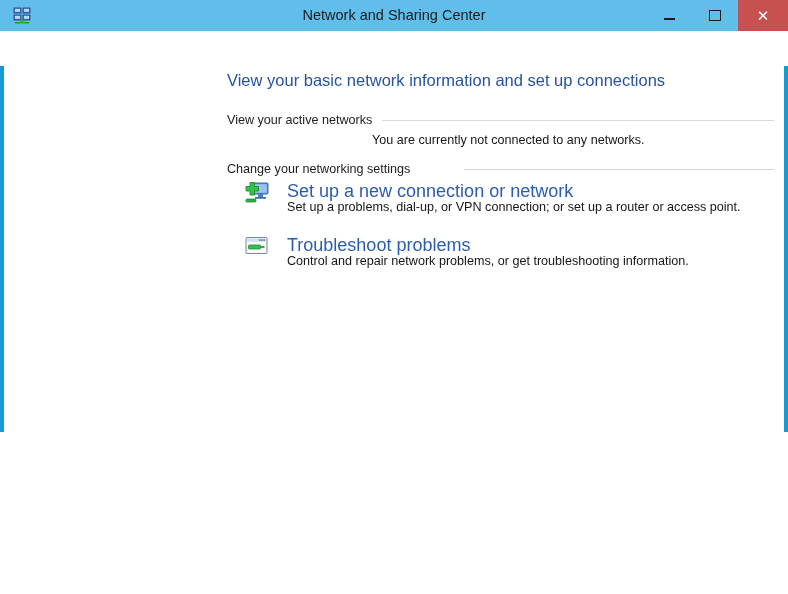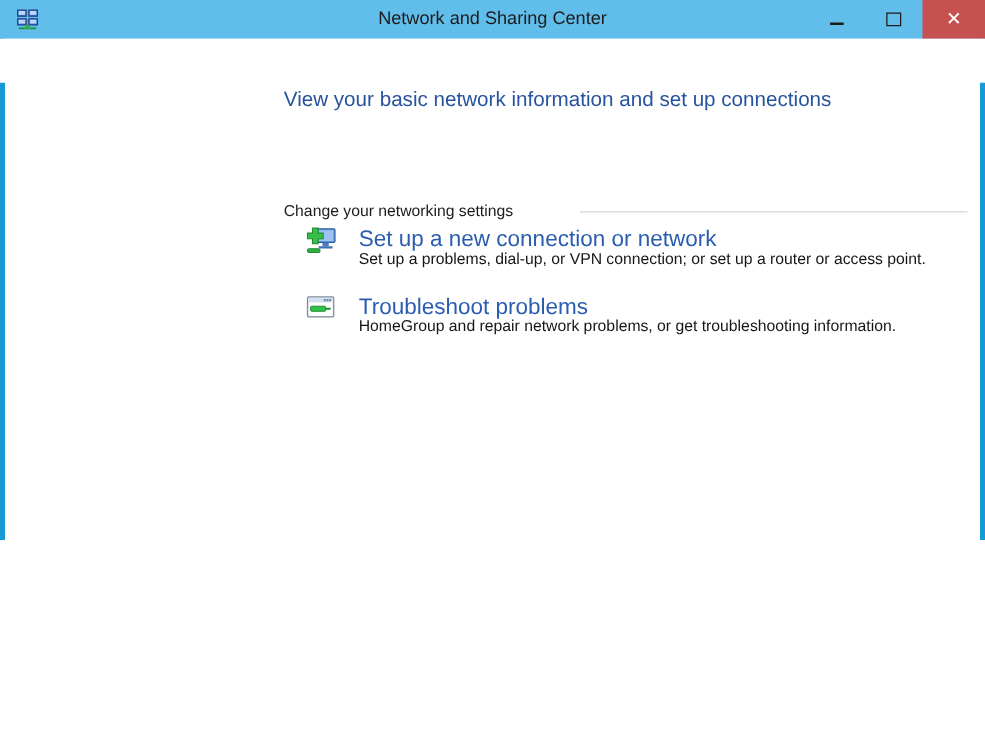--- a/index.html
+++ b/index.html
@@ -350,21 +350,26 @@
       </span>
     </div>
   </div>
 
   <div id="content">
 
 
     <div id="main">
       <div id="page-heading">View your basic network information and set up connections</div>
 
-
+      <div class="section-head" id="sec-active">
+        <span>View your active networks</span>
+        <span class="rule"></span>
+      </div>
+
+      <div id="not-connected">You are currently not connected to any networks.</div>
 
       <div class="section-head" id="sec-change">
         <span>Change your networking settings</span>
         <span class="rule"></span>
       </div>
 
       <div class="item-row" id="row-setup">
         <span class="item-icon">
           <svg width="26" height="24" viewBox="0 0 26 24">
             <rect x="9" y="2" width="15" height="11" rx="1" fill="#5d91d4" stroke="#2f5d9e" stroke-width="0.9"></rect>
@@ -386,18 +391,18 @@
             <rect x="3.2" y="3.6" width="18.6" height="3" fill="#cfe0f0"></rect>
             <rect x="15" y="4.2" width="1.6" height="1.8" fill="#6f8ba8"></rect>
             <rect x="17.2" y="4.2" width="1.6" height="1.8" fill="#6f8ba8"></rect>
             <rect x="19.4" y="4.2" width="1.6" height="1.8" fill="#6f8ba8"></rect>
             <rect x="3.2" y="7.4" width="18.6" height="10" fill="#ffffff"></rect>
             <rect x="4.5" y="10" width="12" height="4" rx="0.8" fill="#34c04c" stroke="#1f8c32" stroke-width="0.8"></rect>
             <rect x="16.5" y="11.2" width="4" height="1.6" fill="#1f8c32"></rect>
           </svg>
         </span>
         <a class="item-link">Troubleshoot problems</a>
-        <div class="item-desc">HomeGroup and repair network problems, or get troubleshooting information.</div>
+        <div class="item-desc">Control and repair network problems, or get troubleshooting information.</div>
       </div>
 
     </div>
   </div>
 </div>
 
 </body></html>

